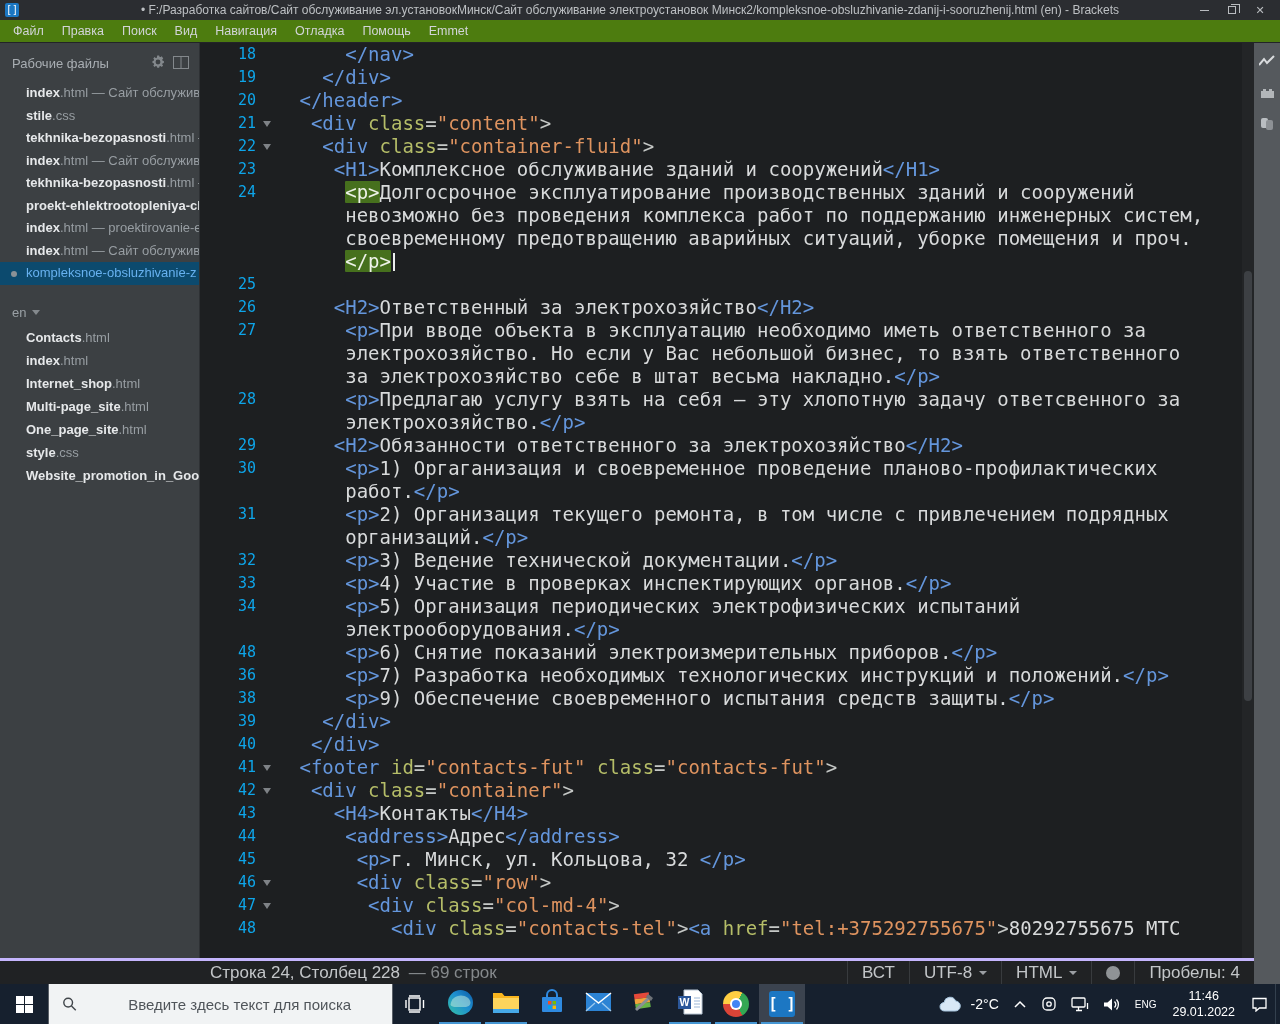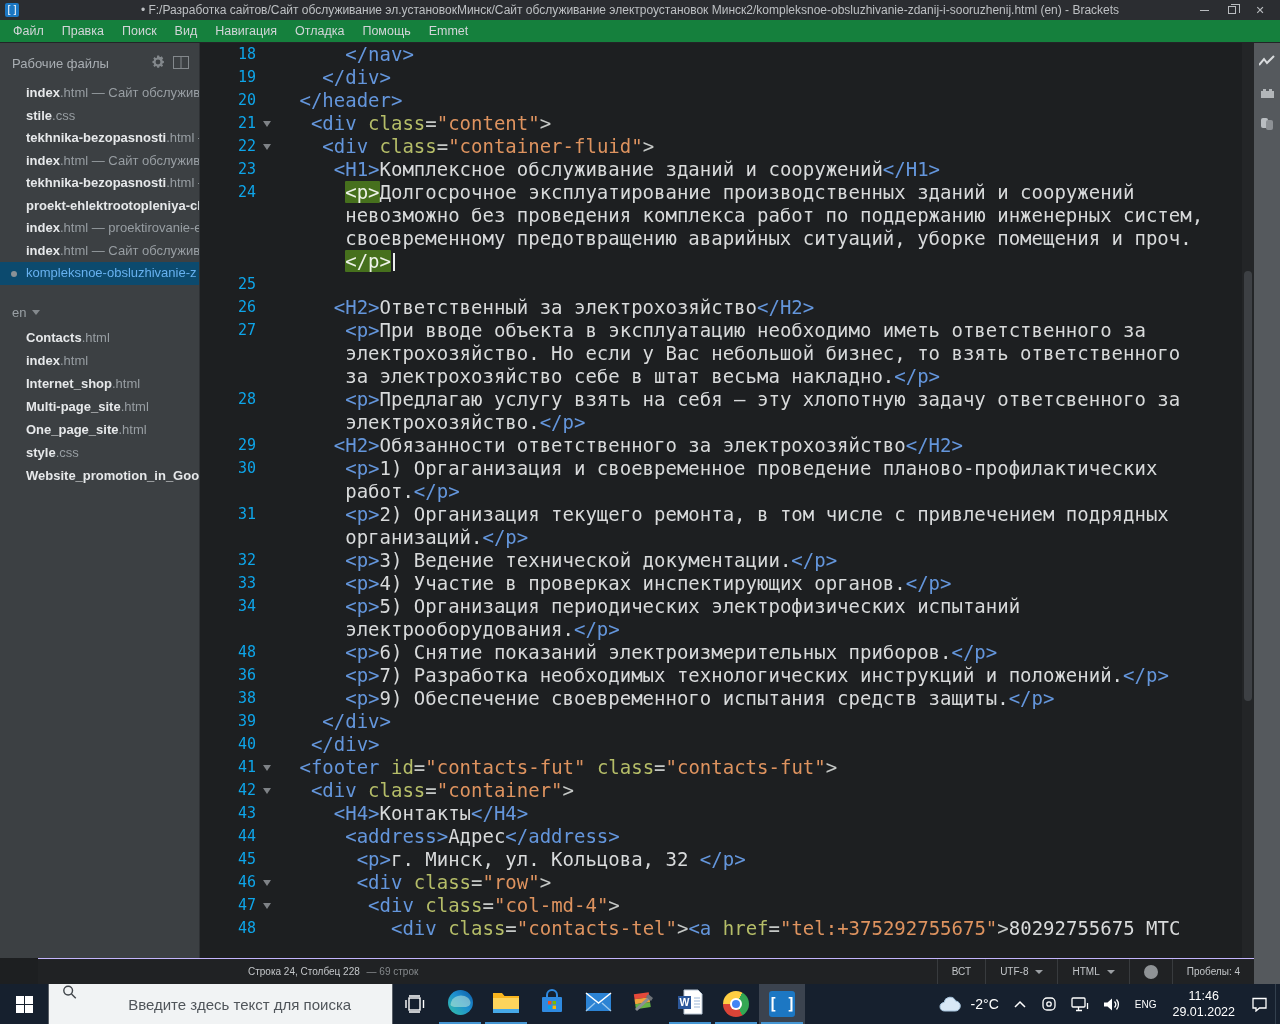--- a/index.html
+++ b/index.html
@@ -18,21 +18,21 @@
   #title-text { position:absolute; left:100px; right:120px; top:0; height:20px; line-height:20px;
                 text-align:center; font-size:12px; color:#bdc0c3; white-space:nowrap; overflow:hidden; }
   #win-controls { position:absolute; right:6px; top:0; height:20px; display:flex; align-items:center; }
   .win-btn { width:28px; height:20px; display:flex; align-items:center; justify-content:center; color:#b9bcbf; }
   .glyph-min { width:9px; height:1px; background:#b9bcbf; }
   .glyph-restore { width:8px; height:8px; border:1px solid #b9bcbf; position:relative; }
   .glyph-restore::before { content:""; position:absolute; left:2px; top:-3px; width:8px; height:8px; border:1px solid #b9bcbf; border-left:none; border-bottom:none; }
   .glyph-close { font-size:11px; line-height:11px; }
 
   
-  #menubar { position:absolute; top:20px; left:0; right:0; height:23px; background:#15803d;
+  #menubar { position:absolute; top:20px; left:0; right:0; height:23px; background:#4d7c0f;
              border-bottom:1px solid #222427; display:flex; align-items:center; padding-left:4px; }
   .menu-item { padding:0 9px; font-size:12.5px; color:#d2d5d8; height:23px; line-height:23px; }
 
   
   #sidebar { position:absolute; top:43px; left:0; width:200px; bottom:26px; background:#3c4043; overflow:hidden; border-right:1px solid #2e3134; }
   .sb-header { display:flex; align-items:center; padding:12px 10px 10px 12px; color:#a9aeb3; font-size:13px; }
   .sb-header .sb-title { flex:1; }
   .sb-hicon { margin-left:8px; opacity:.75; }
   .wf-item { position:relative; height:22.5px; line-height:22.5px; white-space:nowrap; overflow:hidden;
              padding-left:26px; font-size:13px; }
@@ -66,34 +66,34 @@
   .vscroll { position:absolute; top:0; right:0; width:12px; bottom:0; background:#232527; }
   .vthumb { position:absolute; left:2px; width:8px; top:228px; height:430px; background:#3d4044; border-radius:4px; }
 
   
   #toolbar { position:absolute; top:43px; right:0; width:26px; bottom:0; background:#55595d;
              display:flex; flex-direction:column; align-items:center; padding-top:10px; }
   .tb-icon { margin-bottom:14px; opacity:.9; }
 
   
   #statusbar { position:absolute; left:0; right:26px; bottom:0; height:26px; background:#202224;
-               border-top:1px solid #c4b5fd; display:flex; align-items:center; font-size:10px; color:#c3c6c9;margin-left:38px; }
+               border-top:3px solid #c4b5fd; display:flex; align-items:center; font-size:17px; color:#c3c6c9; }
   #sb-left { margin-left:210px; white-space:nowrap; }
   #sb-left .dim { color:#85898c; margin-left:4px; }
   #sb-right { margin-left:auto; display:flex; height:100%; align-items:center; }
   .sb-cell { height:100%; display:flex; align-items:center; padding:0 14px; border-left:1px solid #383b3e; white-space:nowrap; }
   .sb-cell .tri { display:inline-block; margin-left:7px; width:0; height:0;
       border-left:4px solid transparent; border-right:4px solid transparent; border-top:4px solid #9b9fa3; }
   .lint-dot { width:14px; height:14px; border-radius:50%; background:#8f9396; }
 
   
   #taskbar { position:absolute; left:0; right:0; bottom:0; height:40px; background:#16202e; display:flex; align-items:stretch; }
   .tb-btn { display:flex; align-items:center; justify-content:center; position:relative; }
   #start-btn { width:48px; }
-  #search-box { width:345px; background:#f1f3f4; display:flex; padding-left:13px; border:1px solid #5a6068; border-bottom:none; border-top:none;gap:37px; }
+  #search-box { width:345px; background:#f1f3f4; display:flex; align-items:center; padding-left:13px; border:1px solid #5a6068; border-bottom:none; border-top:none;gap:37px; }
   #search-box input { border:none; outline:none; background:transparent; font-size:15px; color:#3c4145;
                       font-family:"Liberation Sans",sans-serif; margin-left:12px; width:280px; }
   #search-box input::placeholder { color:#50555a; opacity:1; }
   #taskview-btn { width:44px; }
   .app-btn { width:46px; }
   .app-btn.running::after { content:""; position:absolute; left:2px; right:2px; bottom:0; height:2px; background:#4596d3; }
   .app-btn.active { background:rgba(255,255,255,.16); }
   #tray { margin-left:auto; display:flex; align-items:center; height:100%; }
   .tray-item { display:flex; align-items:center; justify-content:center; padding:0 7px; height:100%; color:#fff; }
   #tray-temp { font-size:14px; color:#fff; padding-left:2px; }

